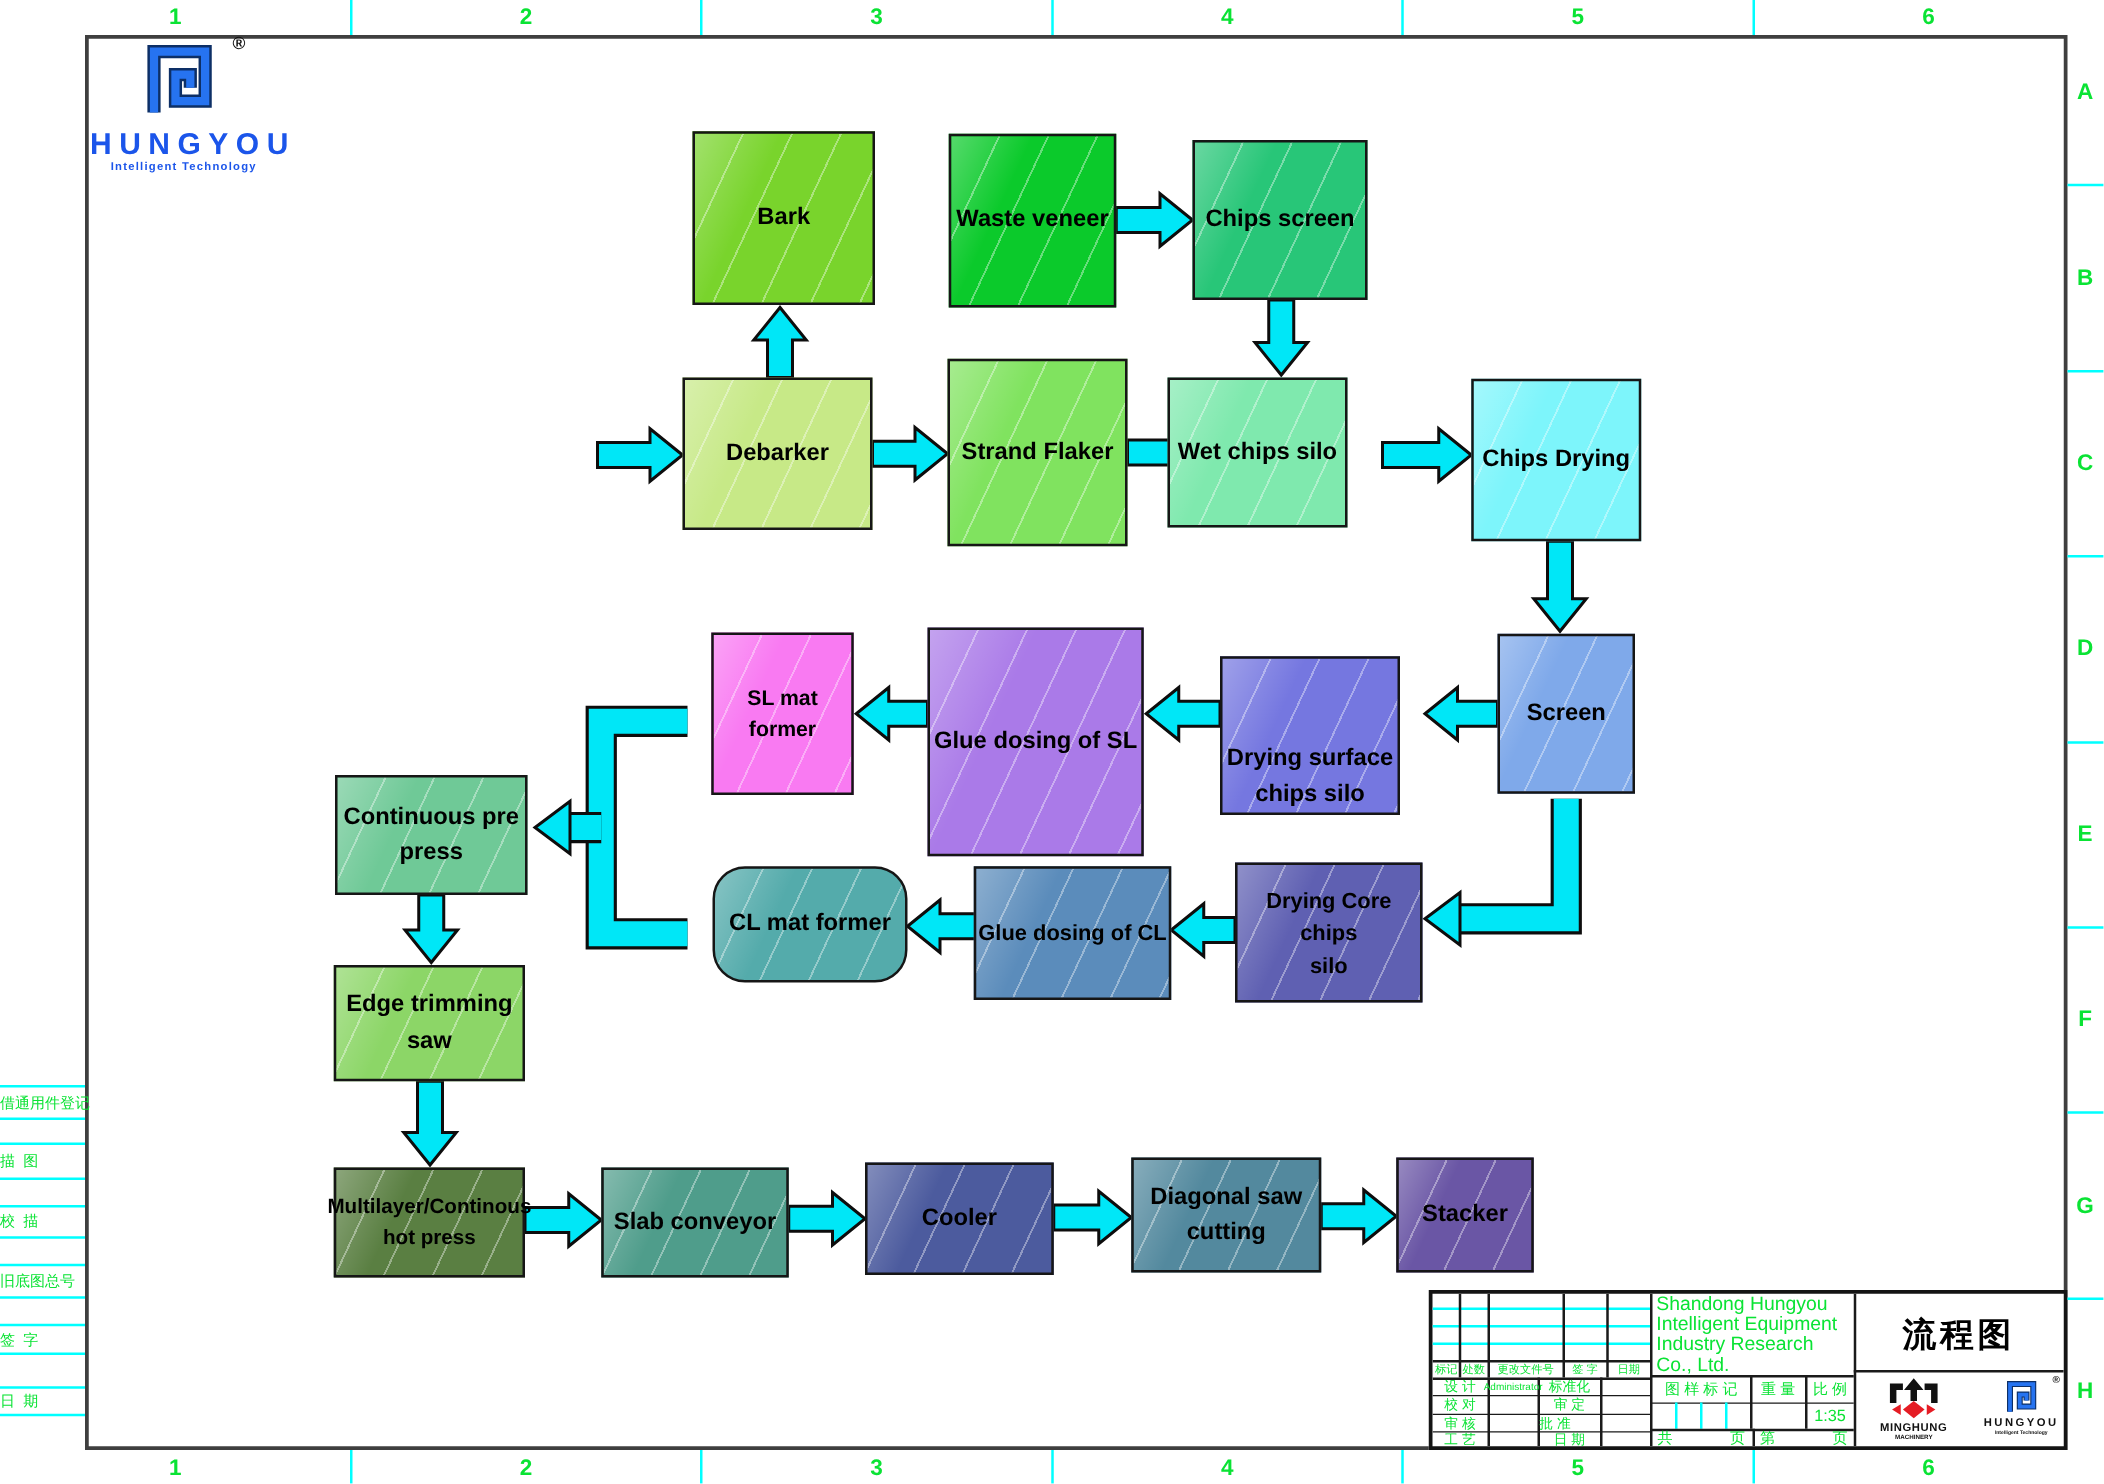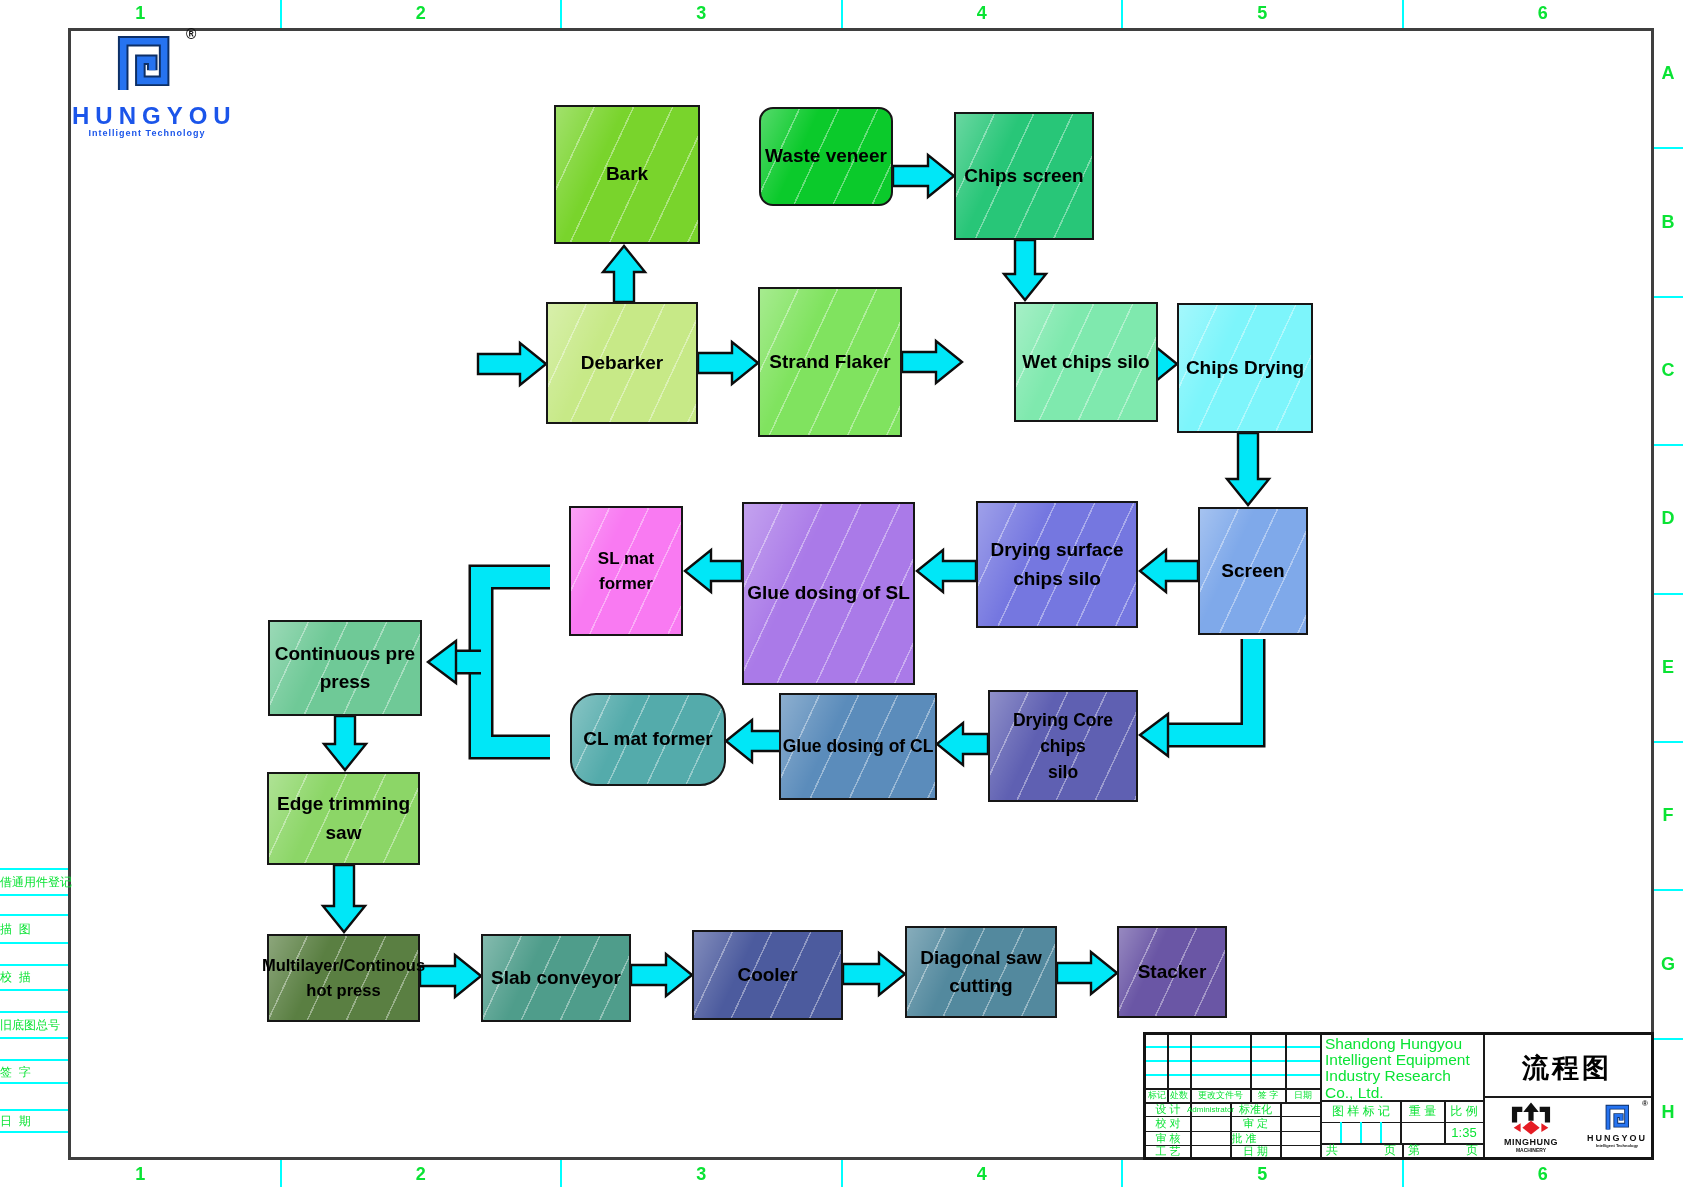--- a/index.html
+++ b/index.html
@@ -87,42 +87,42 @@
         <polygon points="481,976 455,955 455,966 420,966 420,986 455,986 455,997" class="ah"></polygon>
         <polygon points="692,975 666,954 666,965 631,965 631,985 666,985 666,996" class="ah"></polygon>
         <polygon points="905,974 879,953 879,964 843,964 843,984 879,984 879,995" class="ah"></polygon>
         <polygon points="1117,973 1091,952 1091,963 1057,963 1057,983 1091,983 1091,994" class="ah"></polygon>
       </g>
   </svg>
 
   <div class="node" style="left: 554px; top: 105px; width: 146px; height: 139px; background-color: rgb(121, 212, 44);">
       <span>Bark</span>
     </div>
-  <div class="node" style="left: 759px; top: 107px; width: 134px; height: 99px; background-color: rgb(11, 202, 43); border-radius: 14px;">
+  <div class="node" style="left: 759px; top: 107px; width: 134px; height: 139px; background-color: rgb(11, 202, 43);">
       <span>Waste veneer</span>
     </div>
   <div class="node" style="left: 954px; top: 112px; width: 140px; height: 128px; background-color: rgb(40, 198, 120);">
       <span>Chips screen</span>
     </div>
   <div class="node" style="left: 546px; top: 302px; width: 152px; height: 122px; background-color: rgb(199, 233, 135);">
       <span>Debarker</span>
     </div>
   <div class="node" style="left: 758px; top: 287px; width: 144px; height: 150px; background-color: rgb(128, 227, 95);">
       <span>Strand Flaker</span>
     </div>
-  <div class="node" style="left: 1014px; top: 302px; width: 144px; height: 120px; background-color: rgb(127, 233, 174);">
+  <div class="node" style="left: 934px; top: 302px; width: 144px; height: 120px; background-color: rgb(127, 233, 174);">
       <span>Wet chips silo</span>
     </div>
   <div class="node" style="left: 1177px; top: 303px; width: 136px; height: 130px; background-color: rgb(125, 245, 251);">
       <span>Chips Drying</span>
     </div>
   <div class="node" style="left: 1198px; top: 507px; width: 110px; height: 128px; background-color: rgb(127, 169, 234);">
       <span>Screen</span>
     </div>
-  <div class="node" style="left: 976px; top: 501px; width: 162px; height: 127px; background-color: rgb(117, 119, 224);">
+  <div class="node" style="left: 976px; top: 525px; width: 144px; height: 127px; background-color: rgb(117, 119, 224); align-items: flex-end;">
       <span>Drying surface
 chips silo</span>
     </div>
   <div class="node" style="left: 742px; top: 502px; width: 173px; height: 183px; background-color: rgb(170, 122, 232);">
       <span>Glue dosing of SL</span>
     </div>
   <div class="node" style="left: 569px; top: 506px; width: 114px; height: 130px; background-color: rgb(249, 122, 242);">
       <span style="font-size:17px">SL mat former</span>
     </div>
   <div class="node" style="left: 268px; top: 620px; width: 154px; height: 96px; background-color: rgb(111, 201, 151);">

